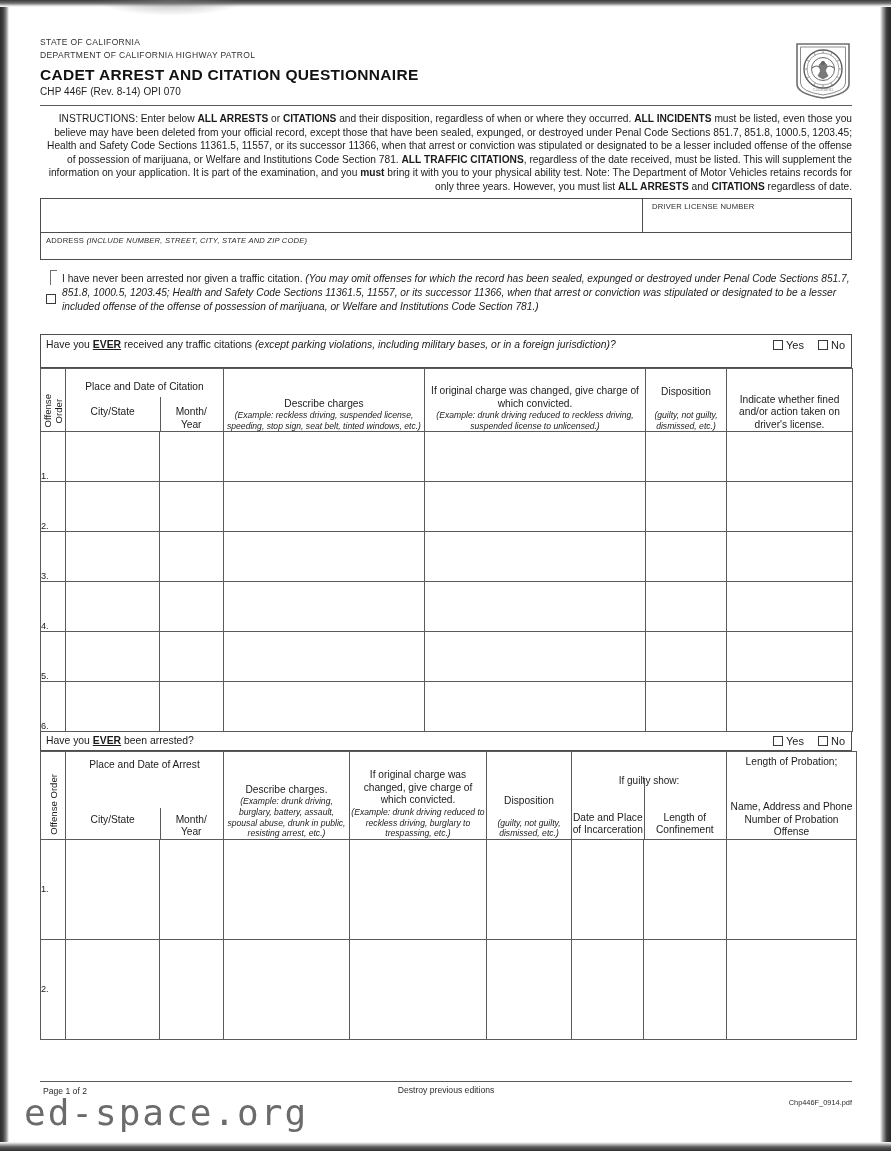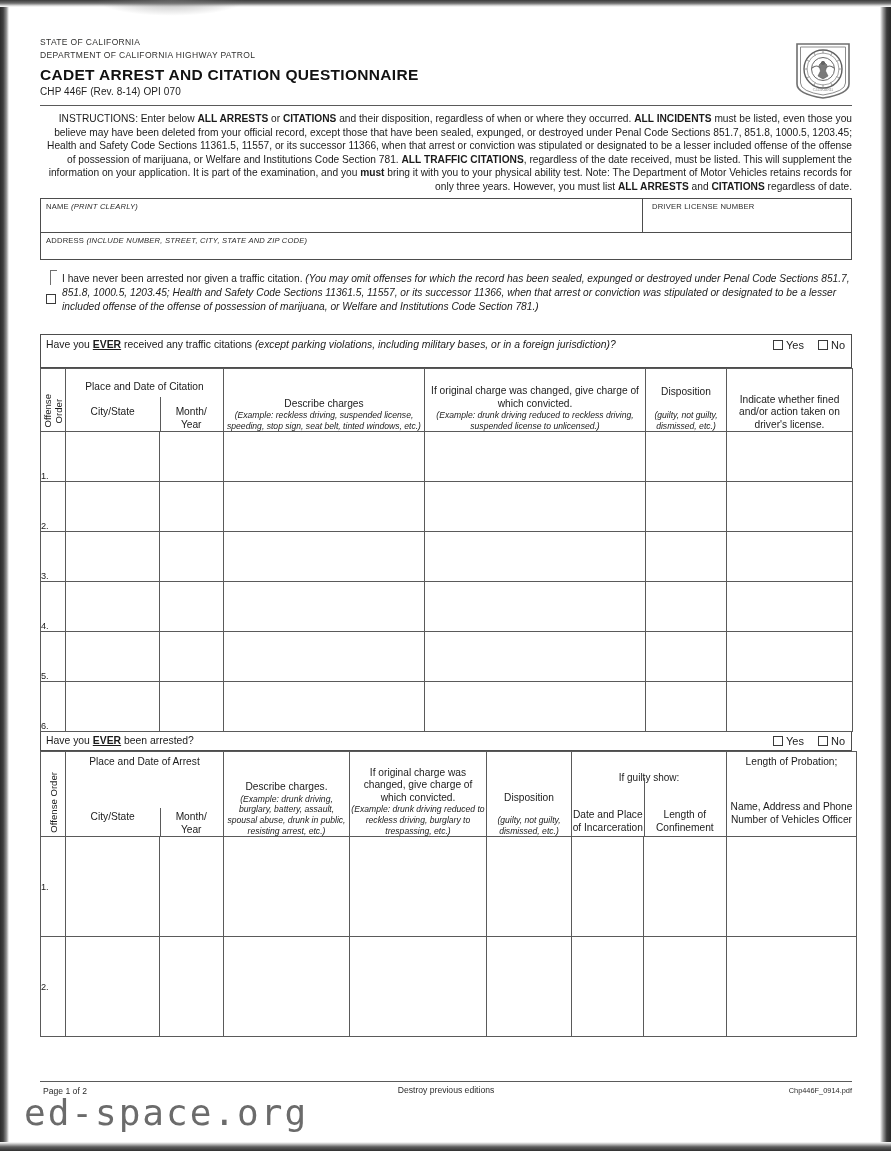--- a/index.html
+++ b/index.html
@@ -239,21 +239,21 @@
     left: 40px;
     top: 1081px;
     width: 812px;
     border-top: 1px solid #5a5a5a;
     padding-top: 3px;
     font-size: 8.6px;
     color: #2b2b2b;
   }
   .footer .left { position: absolute; left: 3px; top: 4px; }
   .footer .center { text-align: center; }
-  .footer .right { position: absolute; right: 0px; top: 4px; font-size: 7.4px; }
+  .footer .right { position: absolute; right: 0px; top: 16px; font-size: 7.4px; }
 
   .watermark {
     position: absolute;
     left: 24px;
     top: 1092px;
     font-family: "DejaVu Sans Mono", "Liberation Mono", monospace;
     font-size: 36px;
     letter-spacing: 2px;
     color: #6b6b6b;
     white-space: nowrap;
@@ -308,21 +308,20 @@
       </div>
     </div>
 
     <div class="rule"></div>
 
     <div class="instructions">
       <span style="font-weight:normal">INSTRUCTIONS:</span><span>  Enter below </span><b>ALL ARRESTS</b><span> or </span><b>CITATIONS</b><span> and their disposition, regardless of when or where they occurred.  </span><b>ALL INCIDENTS</b><span> must be listed, even those you believe may have been deleted from your official record, except those that have been sealed, expunged, or destroyed under Penal Code Sections 851.7, 851.8, 1000.5, 1203.45; Health and Safety Code Sections 11361.5, 11557, or its successor 11366, when that arrest or conviction was stipulated or designated to be a lesser included offense of the offense of possession of marijuana, or Welfare and Institutions Code Section 781.  </span><b>ALL TRAFFIC CITATIONS</b><span>, regardless of the date received, must be listed.  This will supplement the information on your application.  It is part of the examination, and you </span><b>must</b><span> bring it with you to your physical ability test.  Note: The Department of Motor Vehicles retains records for only three years.  However, you must list </span><b>ALL ARRESTS</b><span> and </span><b>CITATIONS</b><span> regardless of date.</span>
     </div>
 
     <div class="fieldbox">
-      <div class="fieldlabel"><span>NAME </span><i>(PRINT CLEARLY)</i></div>
       <div class="vsplit"></div>
       <div class="fieldlabel right">DRIVER LICENSE NUMBER</div>
     </div>
 
     <div class="fieldbox last">
       <div class="fieldlabel"><span>ADDRESS </span><i>(INCLUDE NUMBER, STREET, CITY, STATE AND ZIP CODE)</i></div>
     </div>
 
     <div class="never-block">
       <div class="never-bracket"></div>
@@ -488,21 +487,21 @@
         <th class="hcell" colspan="2" style="padding:0; position:relative;">
           <div style="padding-top:4px; font-size:10px;">If guilty show:</div>
           <div style="display:flex; margin-top:24px;">
             <div style="width:72px; text-align:center; font-size:10.2px; line-height:12.6px; padding-bottom:2px;">Date and Place of Incarceration</div>
             <div style="width:83px; text-align:center; font-size:10.2px; line-height:12.6px; padding-bottom:2px;">Length of Confinement</div>
           </div>
           <div style="position:absolute; left:72px; top:26px; bottom:0; border-left:1px solid #5a5a5a;"></div>
         </th>
         <th class="hcell" style="vertical-align:top; padding-top:4px;">
           <span class="ttl" style="margin-bottom:32px;">Length of Probation;</span>
-          <span class="ttl">Name, Address and Phone Number of Vehicles Officer</span>
+          <span class="ttl">Name, Address and Phone Number of Probation Offense</span>
         </th>
       </tr>
 
       <tr style="height:100px;">
         <td class="ordercell" style="vertical-align:middle;">1.</td>
         <td class="blank"></td>
         <td class="blank"></td>
         <td class="blank"></td>
         <td class="blank"></td>
         <td class="blank"></td>

